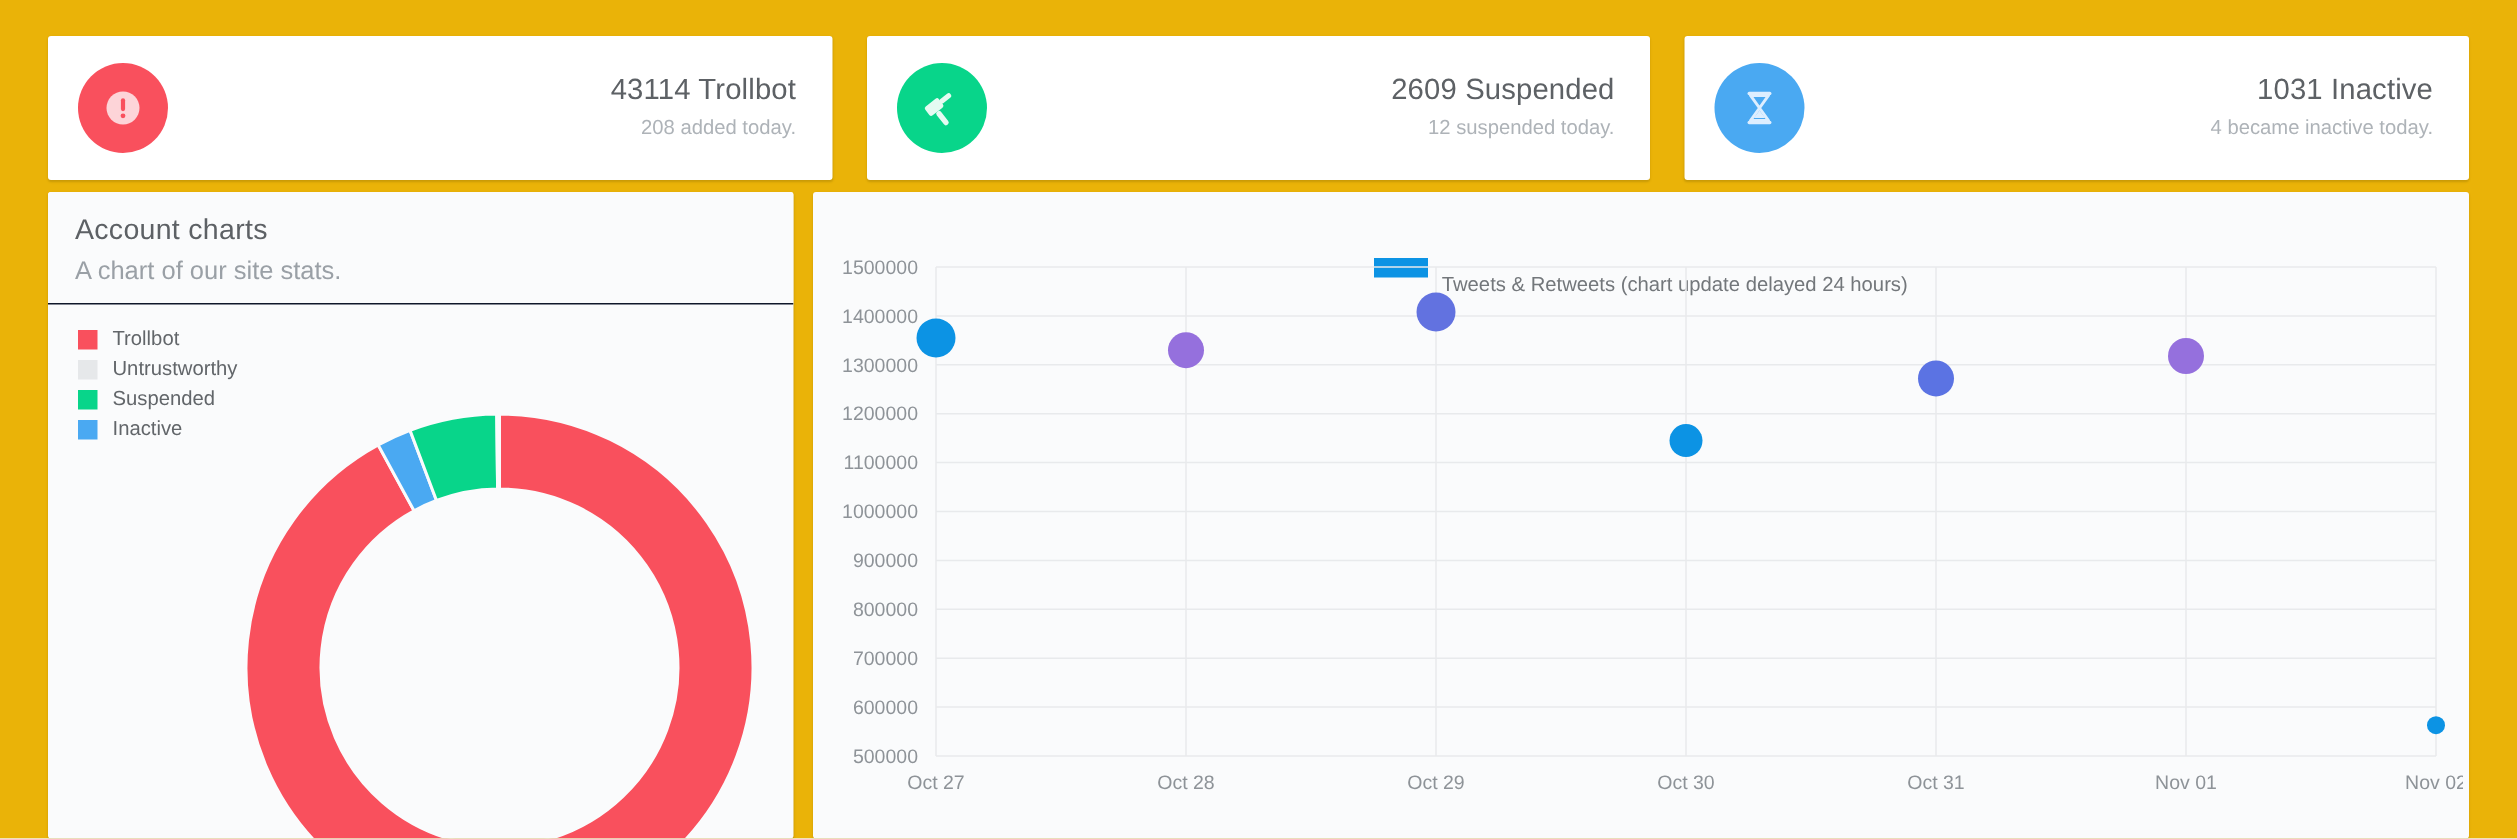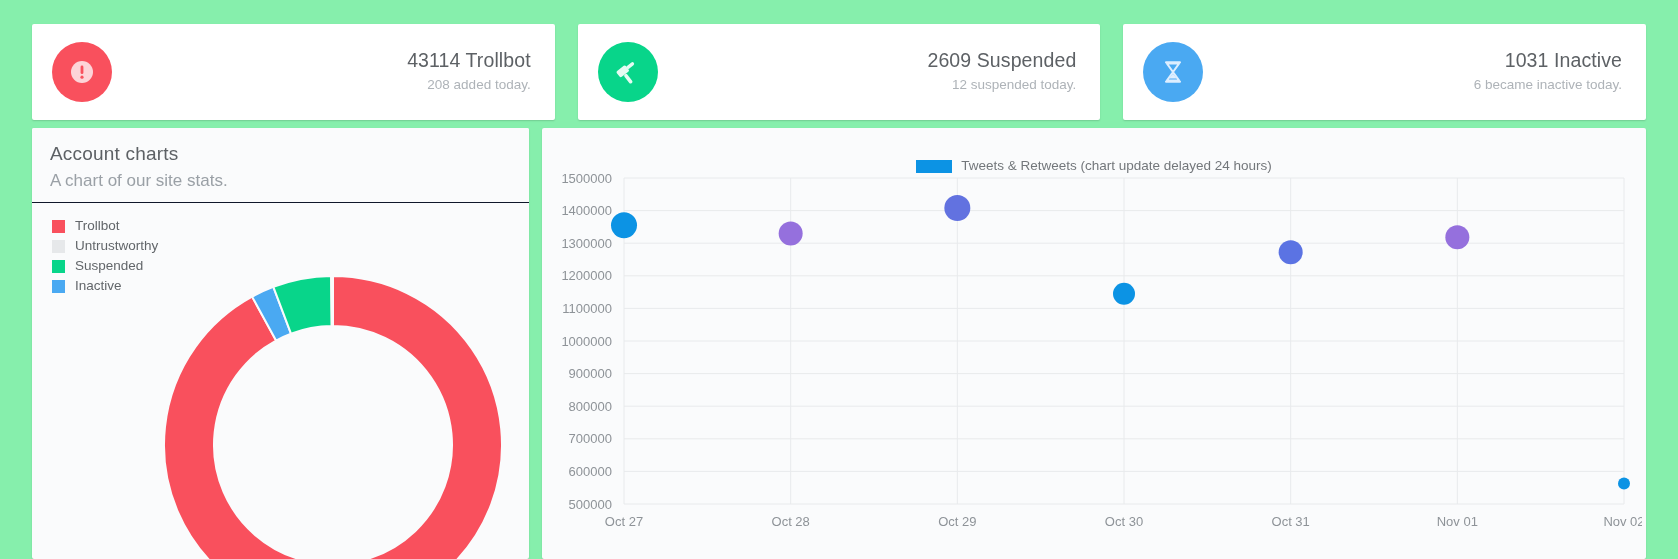--- a/index.html
+++ b/index.html
@@ -6,21 +6,21 @@
     margin: 0;
     padding: 0;
     background: #eceff1;
     font-family: "Liberation Sans", sans-serif;
     -webkit-font-smoothing: antialiased;
   }
   #page {
     position: relative;
     width: 1678px;
     height: 559px;
-    background: #86efac;
+    background: #eab308;
     overflow: hidden;
   }
 
   
   .stat-row {
     position: absolute;
     left: 0; top: 0;
     width: 1678px;
     height: 120px;
     display: flex;
@@ -175,20 +175,21 @@
     gap: 9px;
   }
   .chart-legend-swatch {
     width: 36px;
     height: 13px;
   }
   .chart-legend-label {
     font-size: 13.5px;
     color: #73777b;
     line-height: 18px;
+    margin-top: 24px;
   }
   .plot {
     position: absolute;
     left: 0; top: 0;
     width: 100%;
     height: 342px;
   }
   .plot svg { display:block; }
   .tick-y {
     font-size: 13px;
@@ -245,21 +246,21 @@
       <div class="stat-icon" style="background:#4aa9f2">
         <svg width="32" height="32" viewBox="0 0 32 32">
           <rect x="8" y="5.2" width="16" height="2.3" rx="1.1" fill="#ddeeff"></rect>
           <rect x="8" y="24.5" width="16" height="2.3" rx="1.1" fill="#ddeeff"></rect>
           <path d="M10 7.6h12l-6 8.4 6 8.4H10l6-8.4z" fill="none" stroke="#ddeeff" stroke-width="2" stroke-linejoin="round"></path>
           <path d="M12.2 22.6h7.6l-3.8-5z" fill="#ddeeff"></path>
         </svg>
       </div>
       <div class="stat-text">
         <div class="stat-title">1031 Inactive</div>
-        <div class="stat-sub">6 became inactive today.</div>
+        <div class="stat-sub">4 became inactive today.</div>
       </div>
     </div>
 
   </div>
 
   <div class="panels">
 
     <div class="panel panel-left">
       <div class="panel-header">
         <div class="panel-title">Account charts</div>

